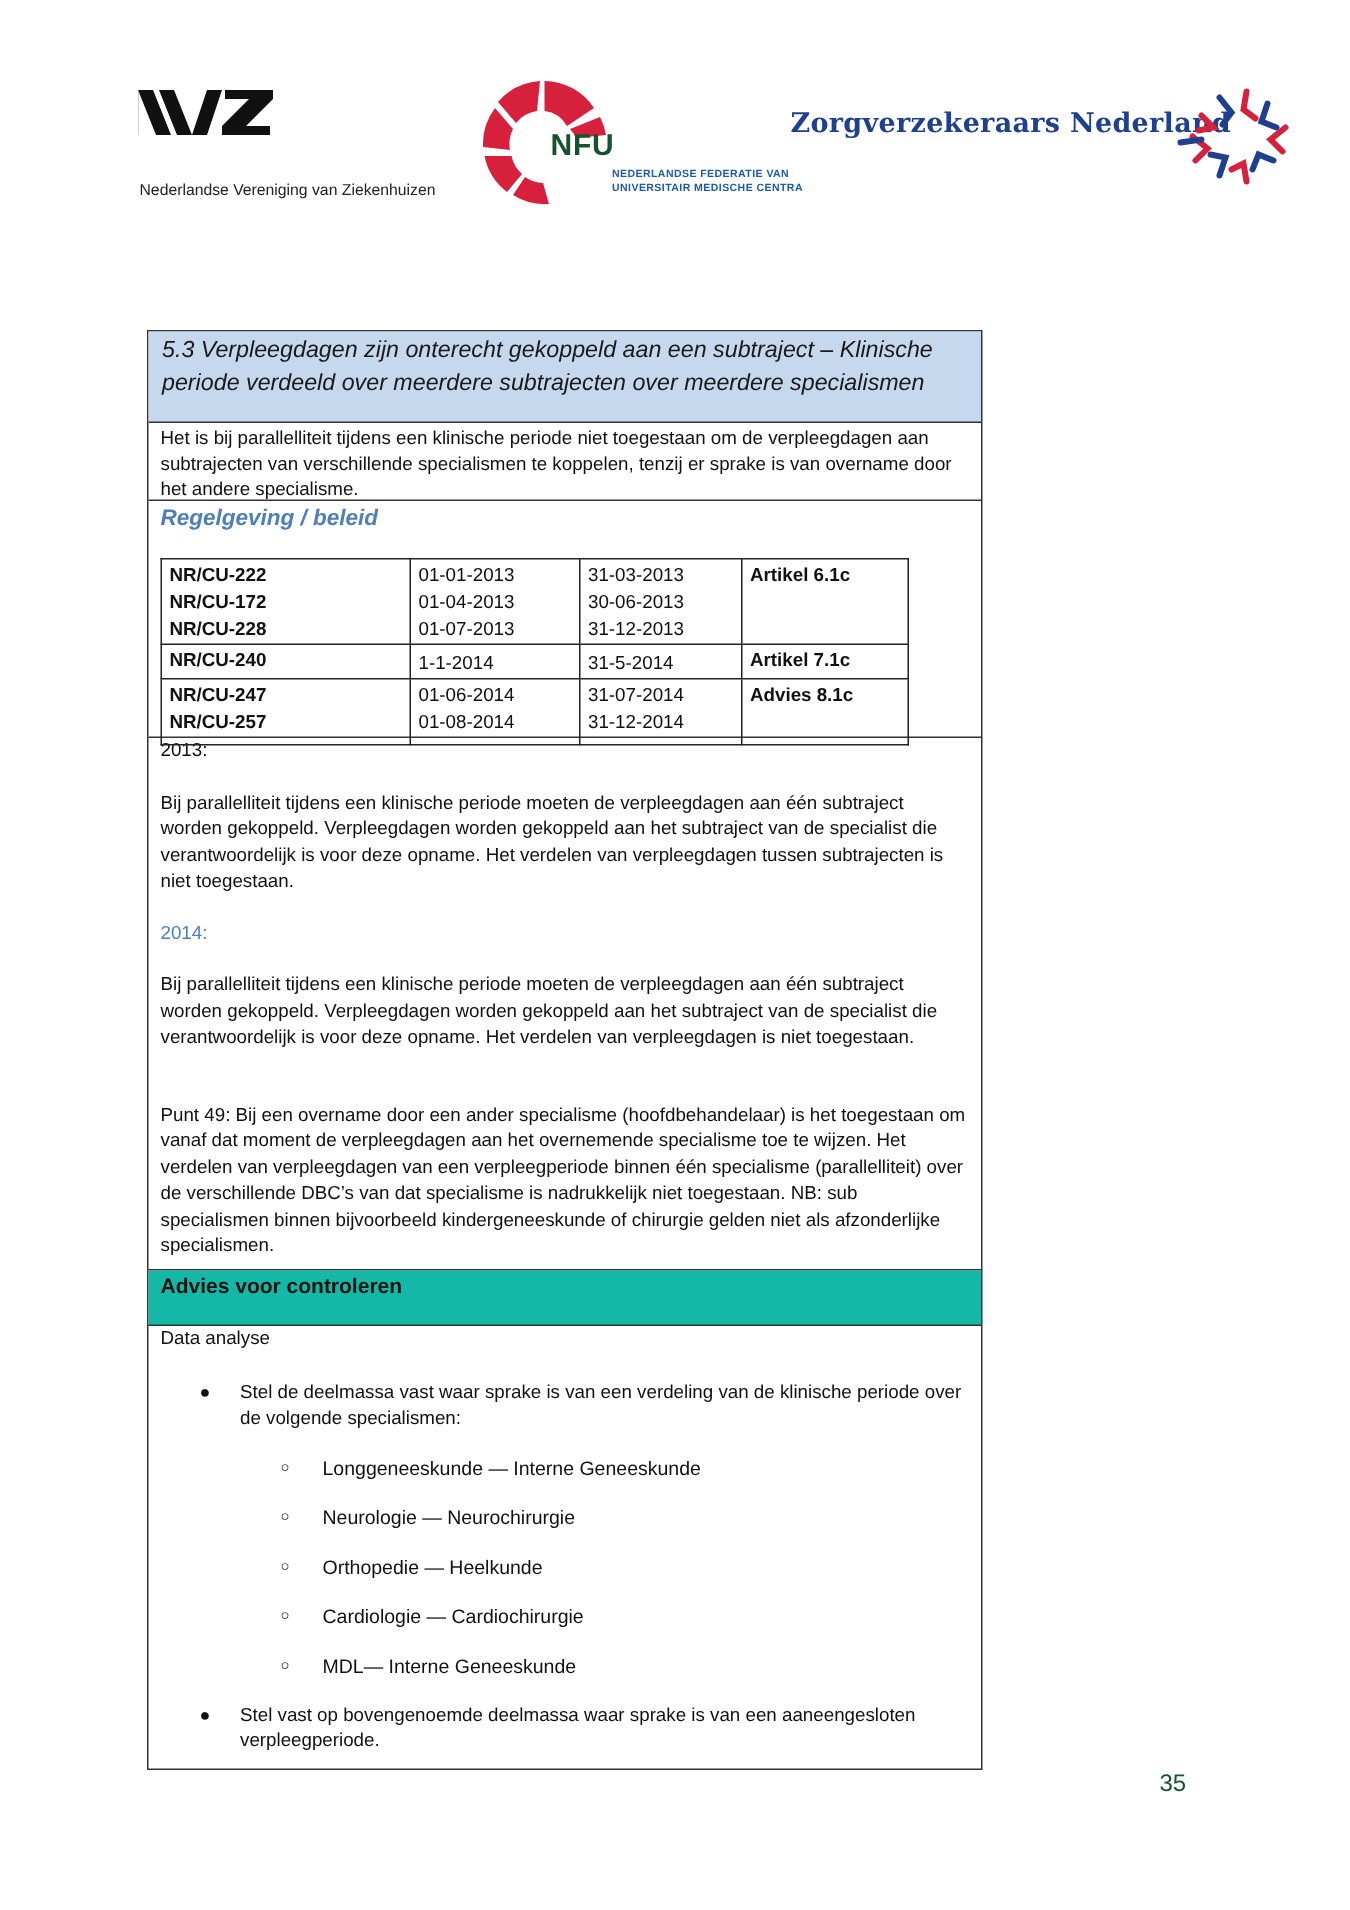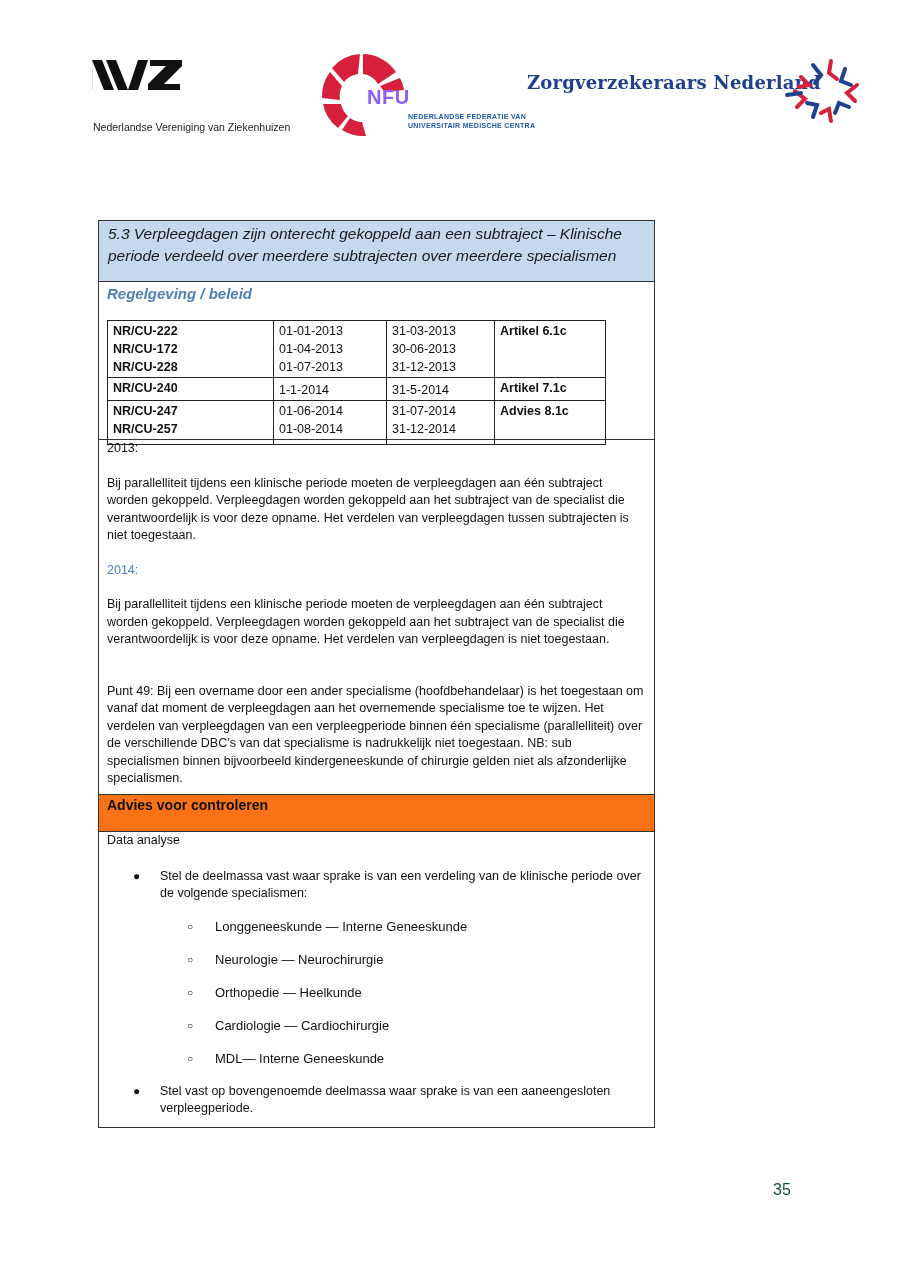--- a/index.html
+++ b/index.html
@@ -7,21 +7,21 @@
          font-family: "Liberation Sans", sans-serif; color: #111; }
 
   
   .logo-nvz { position: absolute; left: 92px; top: 58px; }
   .logo-nvz-mark { position: absolute; left: 0; top: 0; width: 92px; height: 34px; }
   .logo-nvz-sub { position: absolute; left: 1px; top: 63px; white-space: nowrap;
                   font-size: 10.5px; color: #222; }
   .logo-nfu { position: absolute; left: 318px; top: 50px; width: 200px; height: 90px; }
   .logo-nfu-mark { position: absolute; left: 0; top: 0; width: 90px; height: 88px; }
   .logo-nfu-text { position: absolute; left: 49px; top: 36px; font-weight: bold;
-                   font-size: 20px; color: #8b5cf6; letter-spacing: 0.5px; text-align: right; }
+                   font-size: 20px; color: #14532d; letter-spacing: 0.5px; text-align: right; }
   .logo-nfu-sub1, .logo-nfu-sub2 { position: absolute; left: 90px; font-size: 7px;
                    font-weight: bold; color: #1d5aa8; white-space: nowrap; letter-spacing: 0.3px; }
   .logo-nfu-sub1 { top: 63px; }
   .logo-nfu-sub2 { top: 72px; }
   .logo-zn { position: absolute; left: 527px; top: 72px; font-family: "DejaVu Serif", serif;
              font-weight: bold; font-size: 18px; color: #1f3f8f; white-space: nowrap; letter-spacing: 0.2px; }
   .logo-zn-mark { position: absolute; left: 783px; top: 55px; width: 84px; height: 72px; }
 
   
   .frame { position: absolute; left: 98px; top: 220px; width: 557px;
@@ -38,21 +38,21 @@
   table.regs td { border: 1.5px solid #222; vertical-align: top; padding: 1px 5px; line-height: 18px; }
   td.c1 { width: 155px; font-weight: bold; }
   td.c2 { width: 102px; }
   td.c3 { width: 97px; }
   td.c4 { width: 100px; font-weight: bold; }
   .body-row { padding: 0 8px 6px 8px; font-size: 12.5px; line-height: 17.5px; }
   .body-row p { margin: 0; }
   .gap { height: 17px; }
   .blue-label { color: #4f7fb5; }
   .blue-italic-bold { color: #4f7fb5; font-style: italic; font-weight: bold; }
-  .advice-row { background: #f97316; height: 37px; padding: 1px 8px; font-weight: bold; font-size: 14px; line-height: 18px; }
+  .advice-row { background: #14b8a6; height: 37px; padding: 1px 8px; font-weight: bold; font-size: 14px; line-height: 18px; }
   .analysis-row { padding: 0 8px 10px 8px; font-size: 12.5px; line-height: 17px; }
   .bullet { position: relative; padding-left: 53px; margin-top: 19px; }
   .bullet-dot { position: absolute; left: 26px; top: 0; font-size: 12px; }
   .sub { position: relative; padding-left: 108px; margin-top: 16px; font-size: 13px; }
   .sub-dot { position: absolute; left: 80px; top: 0; font-size: 10px; }
   .page-num { position: absolute; left: 773px; top: 1181px; font-size: 16px; color: #14532d; }
 </style>
 </head>
 <body>
 
@@ -97,20 +97,21 @@
     <path d="M4 40 L18 38" stroke="#1f3f8f"></path>
     <path d="M18 22 L26 30 L16 32" stroke="#d6203c"></path>
   </g>
 </svg>
 
 <div class="frame">
   <div class="row title-row">
     <div class="title">5.3 Verpleegdagen zijn onterecht gekoppeld aan een subtraject – Klinische periode verdeeld over meerdere subtrajecten over meerdere specialismen</div>
   </div>
 
+  <div class="row intro-row">Het is bij parallelliteit tijdens een klinische periode niet toegestaan om de verpleegdagen aan subtrajecten van verschillende specialismen te koppelen, tenzij er sprake is van overname door het andere specialisme.</div>
 
   <div class="row reg-row">
     <div class="reg-heading">Regelgeving / beleid</div>
     <table class="regs">
       <tbody>
           <tr>
         <td class="c1">
           <div>NR/CU-222</div>
           <div>NR/CU-172</div>
           <div>NR/CU-228</div>

